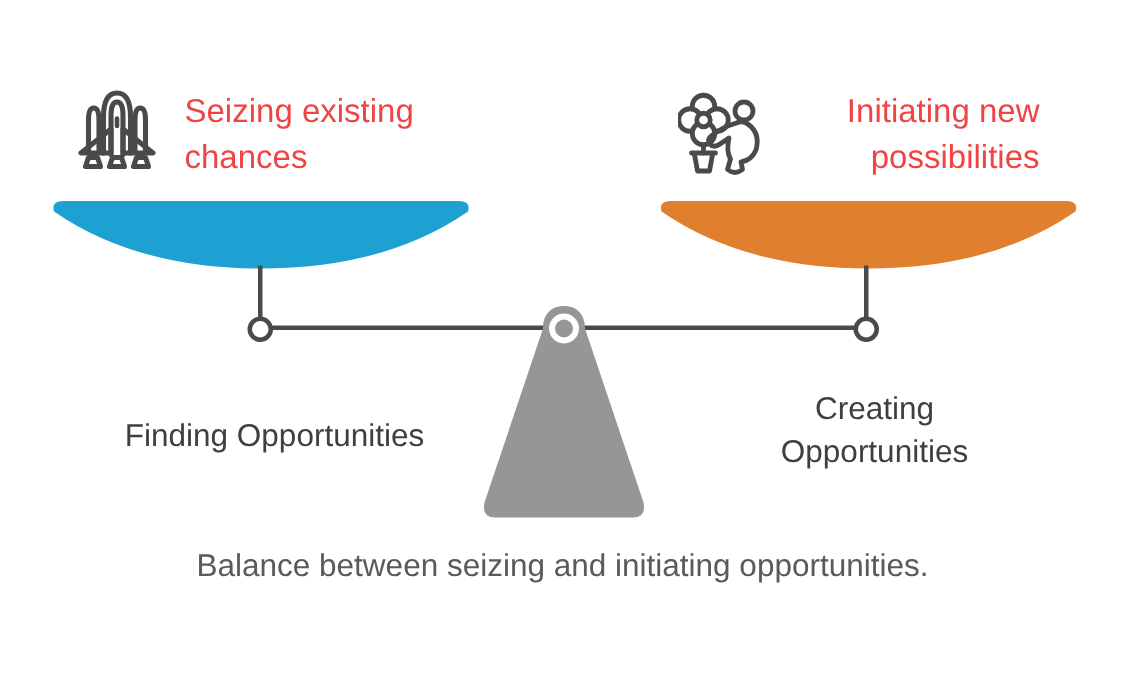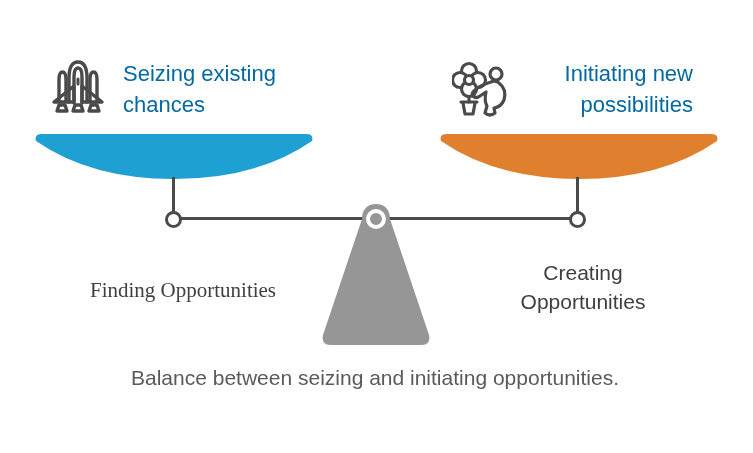--- a/index.html
+++ b/index.html
@@ -5,21 +5,21 @@
   html,body{margin:0;padding:0;background:#fff;}
   .stage{
     position:relative;
     width:753px;height:453px;
     background:#ffffff;
     font-family:"Liberation Sans","DejaVu Sans",sans-serif;
     overflow:hidden;
   }
   .abs{position:absolute;}
   .heading{
-    font-size:22px;line-height:31px;color:#0369a1;
+    font-size:22px;line-height:31px;color:#ef4444;
   }
   .pan-label{
     font-size:21px;line-height:29px;color:#3f3f3f;text-align:center;
   }
   .caption{
     font-size:21px;line-height:30px;color:#5a5a5a;text-align:center;
   }
   .stem{width:3px;height:36px;background:#4a4a4a;}
   .beam{height:3px;background:#4a4a4a;}
   .end-circle{
@@ -77,19 +77,19 @@
   <div class="abs beam" style="left:170px;top:217px;width:412px;"></div>
 
   <div class="abs end-circle" style="left:165px;top:211px;"></div>
   <div class="abs end-circle" style="left:569px;top:211px;"></div>
 
   <svg class="abs" style="left:318px;top:203px;" width="116" height="144" viewBox="0 0 116 144">
     <path d="M58,1 C67,1 72,7 72,16 L111,132 Q113,142 104,142 L12,142 Q3,142 5,132 L44,16 C44,7 49,1 58,1 Z" fill="#969696"></path>
     <circle cx="58" cy="16" r="8" fill="none" stroke="#ffffff" stroke-width="4"></circle>
   </svg>
 
-  <div class="abs pan-label" style="left:53px;top:276px;width:260px;font-family:Liberation Serif, serif;">Finding Opportunities</div>
+  <div class="abs pan-label" style="left:53px;top:276px;width:260px;">Finding Opportunities</div>
 
   <div class="abs pan-label" style="left:493px;top:258px;width:180px;">Creating Opportunities</div>
 
   <div class="abs caption" style="left:75px;top:363px;width:600px;">Balance between seizing and initiating opportunities.</div>
 
 </div>
 
 </body></html>

